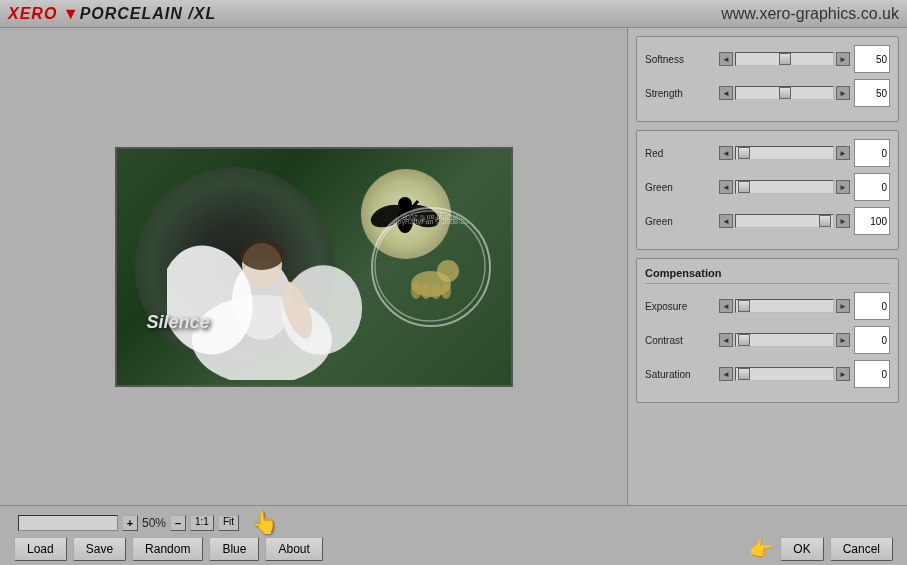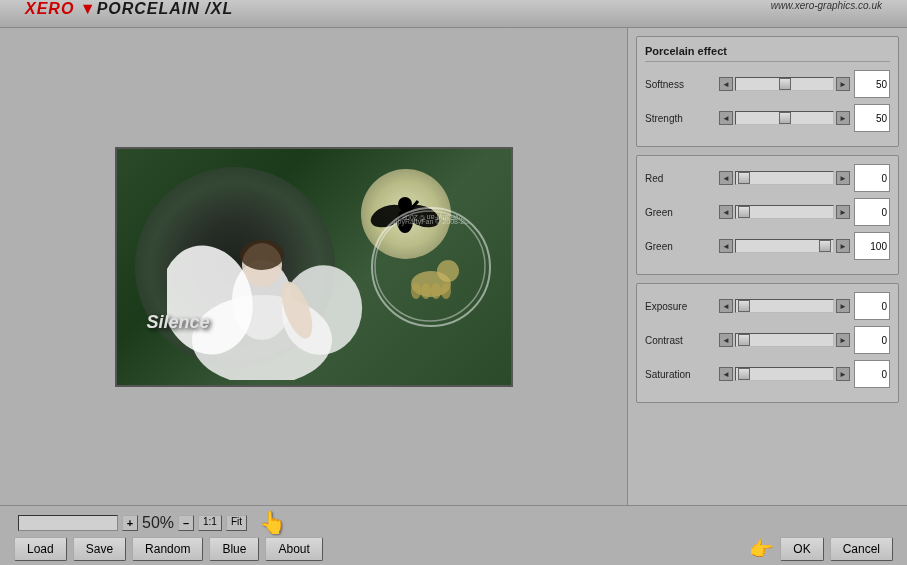--- a/index.html
+++ b/index.html
@@ -12,36 +12,35 @@
       overflow: hidden;
       position: relative;
     }
 
     
     #title-bar {
       width: 100%;
       height: 28px;
       background: linear-gradient(to bottom, #c8c8c8, #a8a8a8);
       display: flex;
-      align-items: flex-start;
+      align-items: center;
       justify-content: space-between;
-      padding: 0 25px;
+      padding: 0 8px;
       border-bottom: 1px solid #888;
     }
     #title-bar .logo {
       font-size: 16px;
       font-weight: bold;
       font-style: italic;
       color: #1a1a1a;
       letter-spacing: 1px;
     }
     #title-bar .website {
-      font-size: 10px;
+      font-size: 16px;
       color: #333;
-      font-style: italic;
     }
 
     
     #main-area {
       display: flex;
       height: calc(565px - 28px - 60px);
     }
 
     
     #canvas-area {
@@ -245,21 +244,21 @@
       border: 1px outset #aaa;
       cursor: pointer;
       display: flex;
       align-items: center;
       justify-content: center;
       font-size: 11px;
       font-weight: bold;
     }
 
     .zoom-label {
-      font-size: 16px;
+      font-size: 12px;
       color: #222;
     }
 
     .fit-btn {
       height: 16px;
       padding: 0 4px;
       background: #c0c0c0;
       border: 1px outset #aaa;
       cursor: pointer;
       font-size: 10px;
@@ -383,21 +382,20 @@
         </svg>
       </div>
 
       <div class="silence-text">Silence</div>
     </div>
   </div>
 
   <div id="right-panel">
 
     <div class="panel-section">
-      <h3>Porcelain effect</h3>
 
       <div class="control-row">
         <span class="control-label">Softness</span>
         <div class="slider-container">
           <div class="slider-arrow">◄</div>
           <div class="slider-track inset-field">
             <div class="slider-thumb thumb-mid"></div>
           </div>
           <div class="slider-arrow">►</div>
         </div>
@@ -450,20 +448,21 @@
           <div class="slider-track inset-field">
             <div class="slider-thumb thumb-right"></div>
           </div>
           <div class="slider-arrow">►</div>
         </div>
         <input class="value-input" type="text" value="100" style="">
       </div>
     </div>
 
     <div class="panel-section">
+      <h3>Compensation</h3>
 
       <div class="control-row">
         <span class="control-label">Exposure</span>
         <div class="slider-container">
           <div class="slider-arrow">◄</div>
           <div class="slider-track inset-field">
             <div class="slider-thumb thumb-left"></div>
           </div>
           <div class="slider-arrow">►</div>
         </div>

